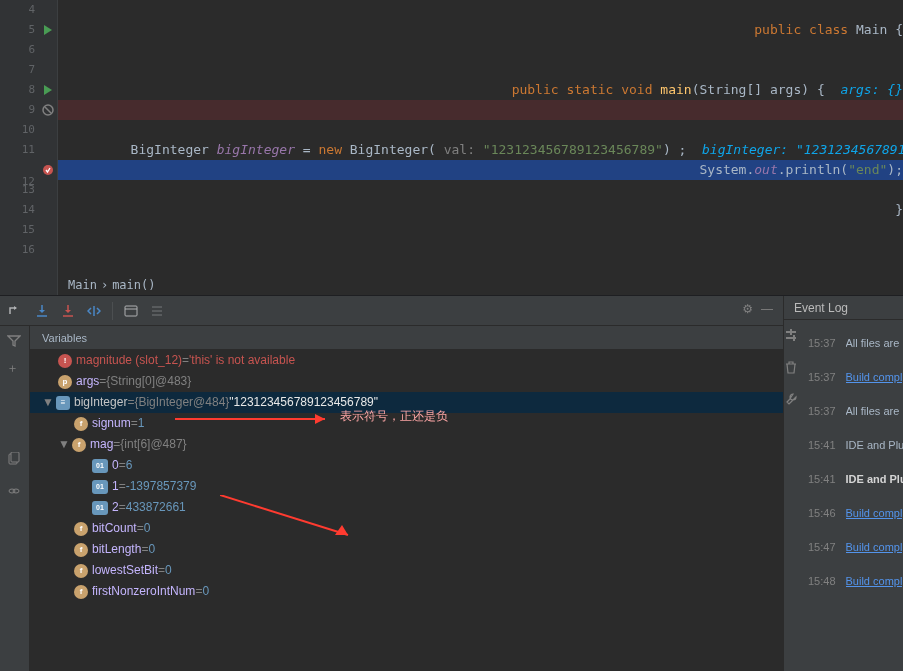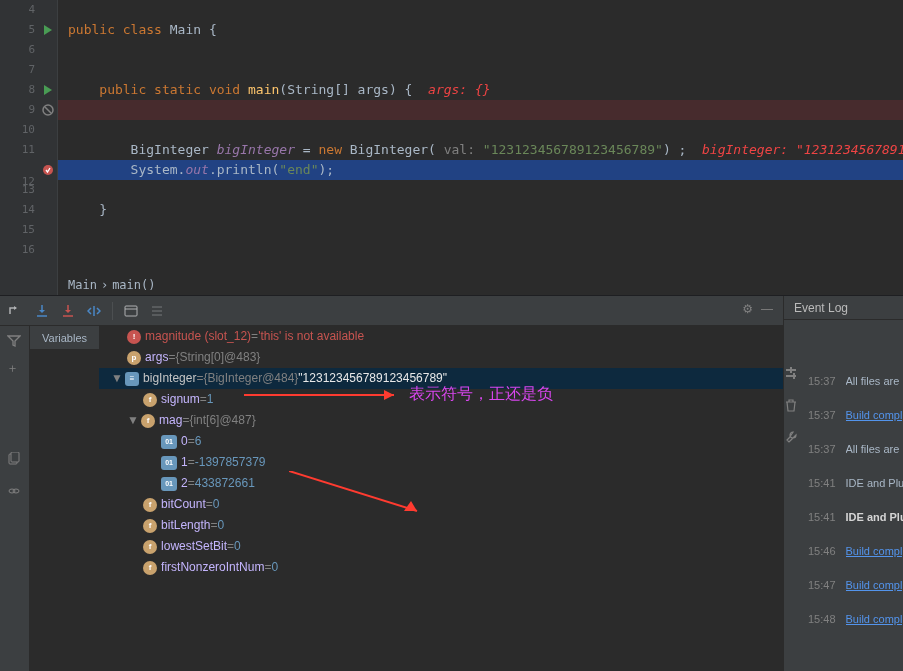--- a/index.html
+++ b/index.html
@@ -2,61 +2,61 @@
 <html><head>
 <meta charset="utf-8">
 <style>
 * { margin: 0; padding: 0; box-sizing: border-box; }
 body { font-family: 'Segoe UI', Arial, sans-serif; font-size: 12px; background: #2b2b2b; color: #a9b7c6; overflow: hidden; width: 903px; height: 671px; }
 .editor-area { background: #2b2b2b; height: 295px; position: relative; }
 .gutter { position: absolute; left: 0; top: 0; width: 58px; height: 100%; background: #313335; border-right: 1px solid #3c3f41; }
 .line-num { position: absolute; right: 22px; width: 20px; text-align: right; color: #606366; font-size: 11px; font-family: Consolas, monospace; height: 20px; line-height: 20px; }
 .gutter-icon { position: absolute; right: 2px; width: 14px; height: 14px; display: flex; align-items: center; justify-content: center; }
 .code-area { position: absolute; left: 58px; top: 0; right: 0; font-family: Consolas, monospace; font-size: 13px; }
-.code-line { height: 20px; line-height: 20px; white-space: pre; padding-left: 10px; }
+.code-line { height: 20px; line-height: 20px; white-space: pre; padding-left: 10px; text-align: right; }
 .kw { color: #cc7832; }
 .str { color: #6a8759; }
 .cls { color: #a9b7c6; }
-.cmt { color: #ef4444; font-style: italic; }
+.cmt { color: #0ea5e9; font-style: italic; }
 .fn { color: #ffc66d; }
 .fld { color: #9876aa; font-style: italic; }
 .param { color: #808080; }
 .line-err { background: #472b2d; }
 .line-sel { background: #214283; }
 .breadcrumb { position: absolute; bottom: 0; left: 58px; height: 20px; line-height: 20px; color: #808080; padding-left: 10px; font-family: Consolas, monospace; font-size: 12px; }
 .breadcrumb span { color: #a9b7c6; }
 .sep { color: #606366; margin: 0 4px; }
 .debug-panel { border-top: 1px solid #1e1f22; height: 376px; display: flex; }
 .debug-main { flex: 1; display: flex; flex-direction: column; position: relative; }
 .debug-tools { position: absolute; right: 10px; top: 6px; display: flex; gap: 8px; align-items: center; }
 .gear, .minbtn { color: #808080; cursor: pointer; }
 .debug-toolbar { height: 30px; background: #3c3f41; display: flex; align-items: center; padding: 0 8px; gap: 10px; border-bottom: 1px solid #2b2b2b; }
 .tb-icon { width: 16px; height: 16px; display: flex; align-items: center; justify-content: center; color: #afb1b3; cursor: pointer; }
 .tb-sep { width: 1px; height: 18px; background: #4c4f51; }
 .debug-body { flex: 1; display: flex; }
 .debug-left { width: 30px; background: #3c3f41; border-right: 1px solid #2b2b2b; display: flex; flex-direction: column; align-items: center; padding-top: 8px; gap: 16px; }
 .left-icon { width: 16px; height: 16px; color: #808080; cursor: pointer; }
-.debug-right { flex: 1; display: flex; flex-direction: row; justify-content: center; }
+.debug-right { flex: 1; display: flex; flex-direction: column; justify-content: center; }
 .vars-header { height: 24px; background: #3c3f41; padding: 0 12px; line-height: 24px; color: #a9b7c6; font-size: 11px; border-bottom: 1px solid #2b2b2b; }
 .vars-body { flex: 1; background: #2b2b2b; position: relative; overflow: hidden; }
 .var-row { height: 21px; line-height: 21px; padding-left: 8px; display: flex; align-items: center; font-size: 12px; white-space: nowrap; }
 .var-row.sel { background: #0d293e; }
 .chev { width: 12px; display: inline-block; color: #808080; margin-right: 2px; }
 .badge { width: 14px; height: 14px; border-radius: 50%; display: inline-flex; align-items: center; justify-content: center; font-size: 8px; font-weight: bold; color: #fff; margin-right: 4px; }
 .badge-err { background: #c75450; }
 .badge-p { background: #c9a26d; }
 .badge-o { background: #6897bb; border-radius: 3px; font-size: 7px; width: 16px; }
 .badge-f { background: #c9a26d; }
 .vname { color: #c4b5fd; }
 .vname-err { color: #c75450; }
 .vval { color: #808080; }
 .vnum { color: #6897bb; }
-.annotation { position: absolute; color: #d946ef; font-size: 16px; pointer-events: none; }
+.annotation { position: absolute; color: #fca5a5; font-size: 12px; pointer-events: none; }
 .arrow { position: absolute; pointer-events: none; }
-.event-log { width: 120px; background: #3c3f41; border-left: 1px solid #2b2b2b; display: flex; flex-direction: column; gap: 38px; }
+.event-log { width: 120px; background: #3c3f41; border-left: 1px solid #2b2b2b; display: flex; flex-direction: column; }
 .event-title { height: 24px; padding: 0 10px; line-height: 24px; color: #bbbbbb; font-size: 12px; border-bottom: 1px solid #2b2b2b; }
 .event-side { width: 28px; display: flex; flex-direction: column; align-items: center; padding-top: 8px; gap: 16px; }
 .event-body { flex: 1; display: flex; }
 .event-list { flex: 1; padding-top: 6px; }
 .event-row { height: 34px; padding: 2px 4px 2px 8px; font-size: 11px; display: flex; flex-direction: column; justify-content: center; }
 .event-msg { color: #a9b7c6; white-space: nowrap; overflow: hidden; }
 .event-msg.link { color: #5394ec; text-decoration: underline; }
 .event-msg.bold { color: #d5d5d5; font-weight: bold; }
 .event-combined { display: flex; gap: 10px; align-items: baseline; }
 .et { color: #808080; }

